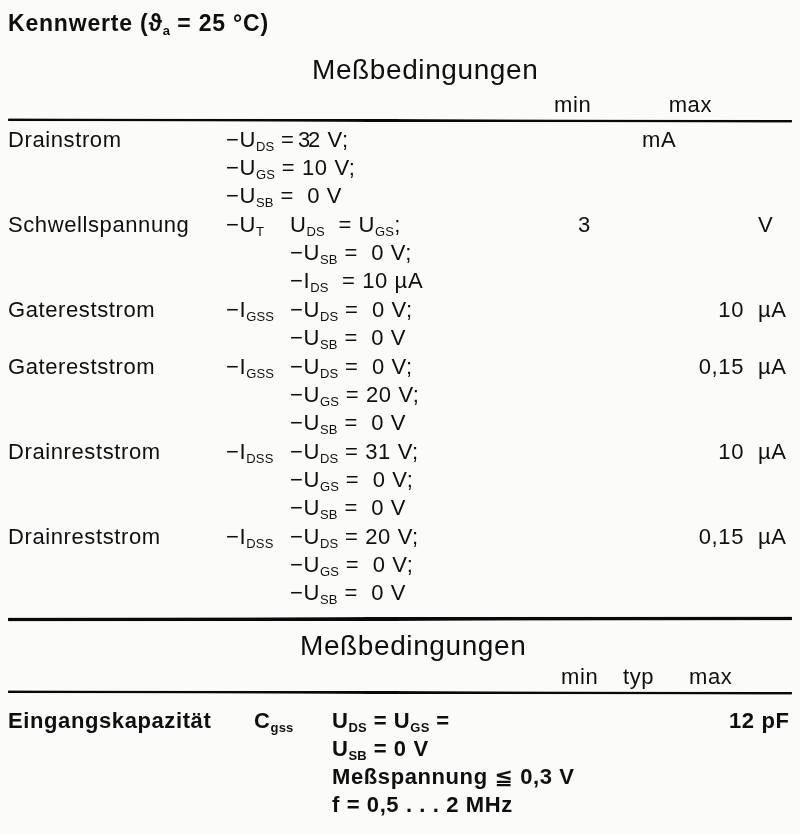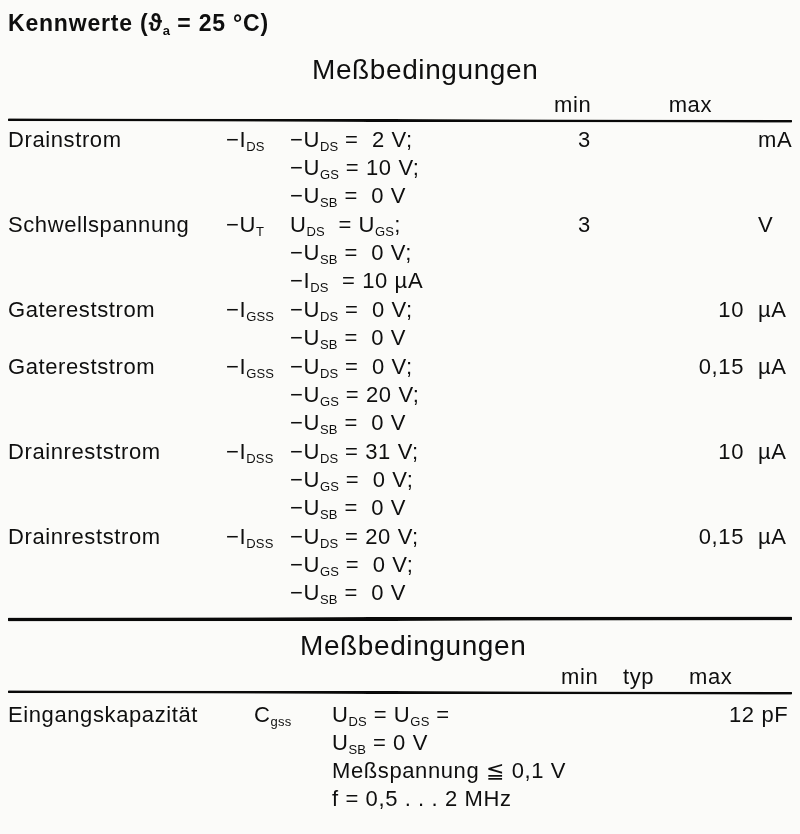--- a/index.html
+++ b/index.html
@@ -36,21 +36,21 @@
   .hdr2{margin-top:2px;font-size:22px;}
   .col-min{padding-left:8px;}
   .grid1 .col-max{text-align:right;padding-right:6px;}
   .grid1 .col-unit{text-align:left;padding-right:22px;}
   .grid2 .col-typ{padding-left:8px;}
   .grid2 .col-max{padding-left:14px;}
   .row{font-size:22px;line-height:28px;margin-bottom:1px;gap:8px;}
   .col-cond{white-space:pre;}
   .cond-line{white-space:pre;}
   .tbody1{padding-top:4px;}
-  .tbody2{padding-top:7px;}
+  .tbody2{padding-top:13px;font-weight:bold;}
   
   .rule{height:0;border-top:3px solid #121212;border-radius:1px;}
   .rule-a{margin-top:1px;transform:rotate(0.12deg);}
   .rule-b{margin-top:10px;border-top-width:4px;transform:rotate(-0.08deg);}
   .rule-c{margin-top:1px;transform:rotate(0.1deg);}
 </style>
 </head>
 <body>
 
 <div class="page">
@@ -64,21 +64,20 @@
       <div class="col-sym"></div>
       <div class="col-cond"></div>
       <div class="col-min">min</div>
       <div class="col-max">max</div>
       <div class="col-unit"></div>
     </div>
     <div class="rule rule-a"></div>
     <div class="tbody1" id="t1-body">
         <div class="grid1 row">
           <div class="col-name">Drainstrom</div>
-          <div class="col-sym">−I<sub>DS</sub></div>
           <div class="col-cond"><div class="cond-line">−U<sub>DS</sub> =  2 V;</div><div class="cond-line">−U<sub>GS</sub> = 10 V;</div><div class="cond-line">−U<sub>SB</sub> =  0 V</div></div>
           <div class="col-min">3</div>
           <div class="col-max"></div>
           <div class="col-unit">mA</div>
         </div>
         <div class="grid1 row">
           <div class="col-name">Schwellspannung</div>
           <div class="col-sym">−U<sub>T</sub></div>
           <div class="col-cond"><div class="cond-line">U<sub>DS</sub>  = U<sub>GS</sub>;</div><div class="cond-line">−U<sub>SB</sub> =  0 V;</div><div class="cond-line">−I<sub>DS</sub>  = 10 µA</div></div>
           <div class="col-min">3</div>
@@ -130,21 +129,21 @@
       <div class="col-cond"></div>
       <div class="col-min">min</div>
       <div class="col-typ">typ</div>
       <div class="col-max">max</div>
     </div>
     <div class="rule rule-c"></div>
     <div class="tbody2" id="t2-body">
         <div class="grid2 row">
           <div class="col-name">Eingangskapazität</div>
           <div class="col-sym">C<sub>gss</sub></div>
-          <div class="col-cond"><div class="cond-line">U<sub>DS</sub> = U<sub>GS</sub> =</div><div class="cond-line">U<sub>SB</sub> = 0 V</div><div class="cond-line">Meßspannung ≦ 0,1 V</div><div class="cond-line">f = 0,5 . . . 2 MHz</div></div>
+          <div class="col-cond"><div class="cond-line">U<sub>DS</sub> = U<sub>GS</sub> =</div><div class="cond-line">U<sub>SB</sub> = 0 V</div><div class="cond-line">Meßspannung ≦ 0,3 V</div><div class="cond-line">f = 0,5 . . . 2 MHz</div></div>
           <div class="col-min"></div>
           <div class="col-typ"></div>
           <div class="col-max">12 pF</div>
         </div>
       </div>
   </section>
 
 </div>
 
 </body></html>

